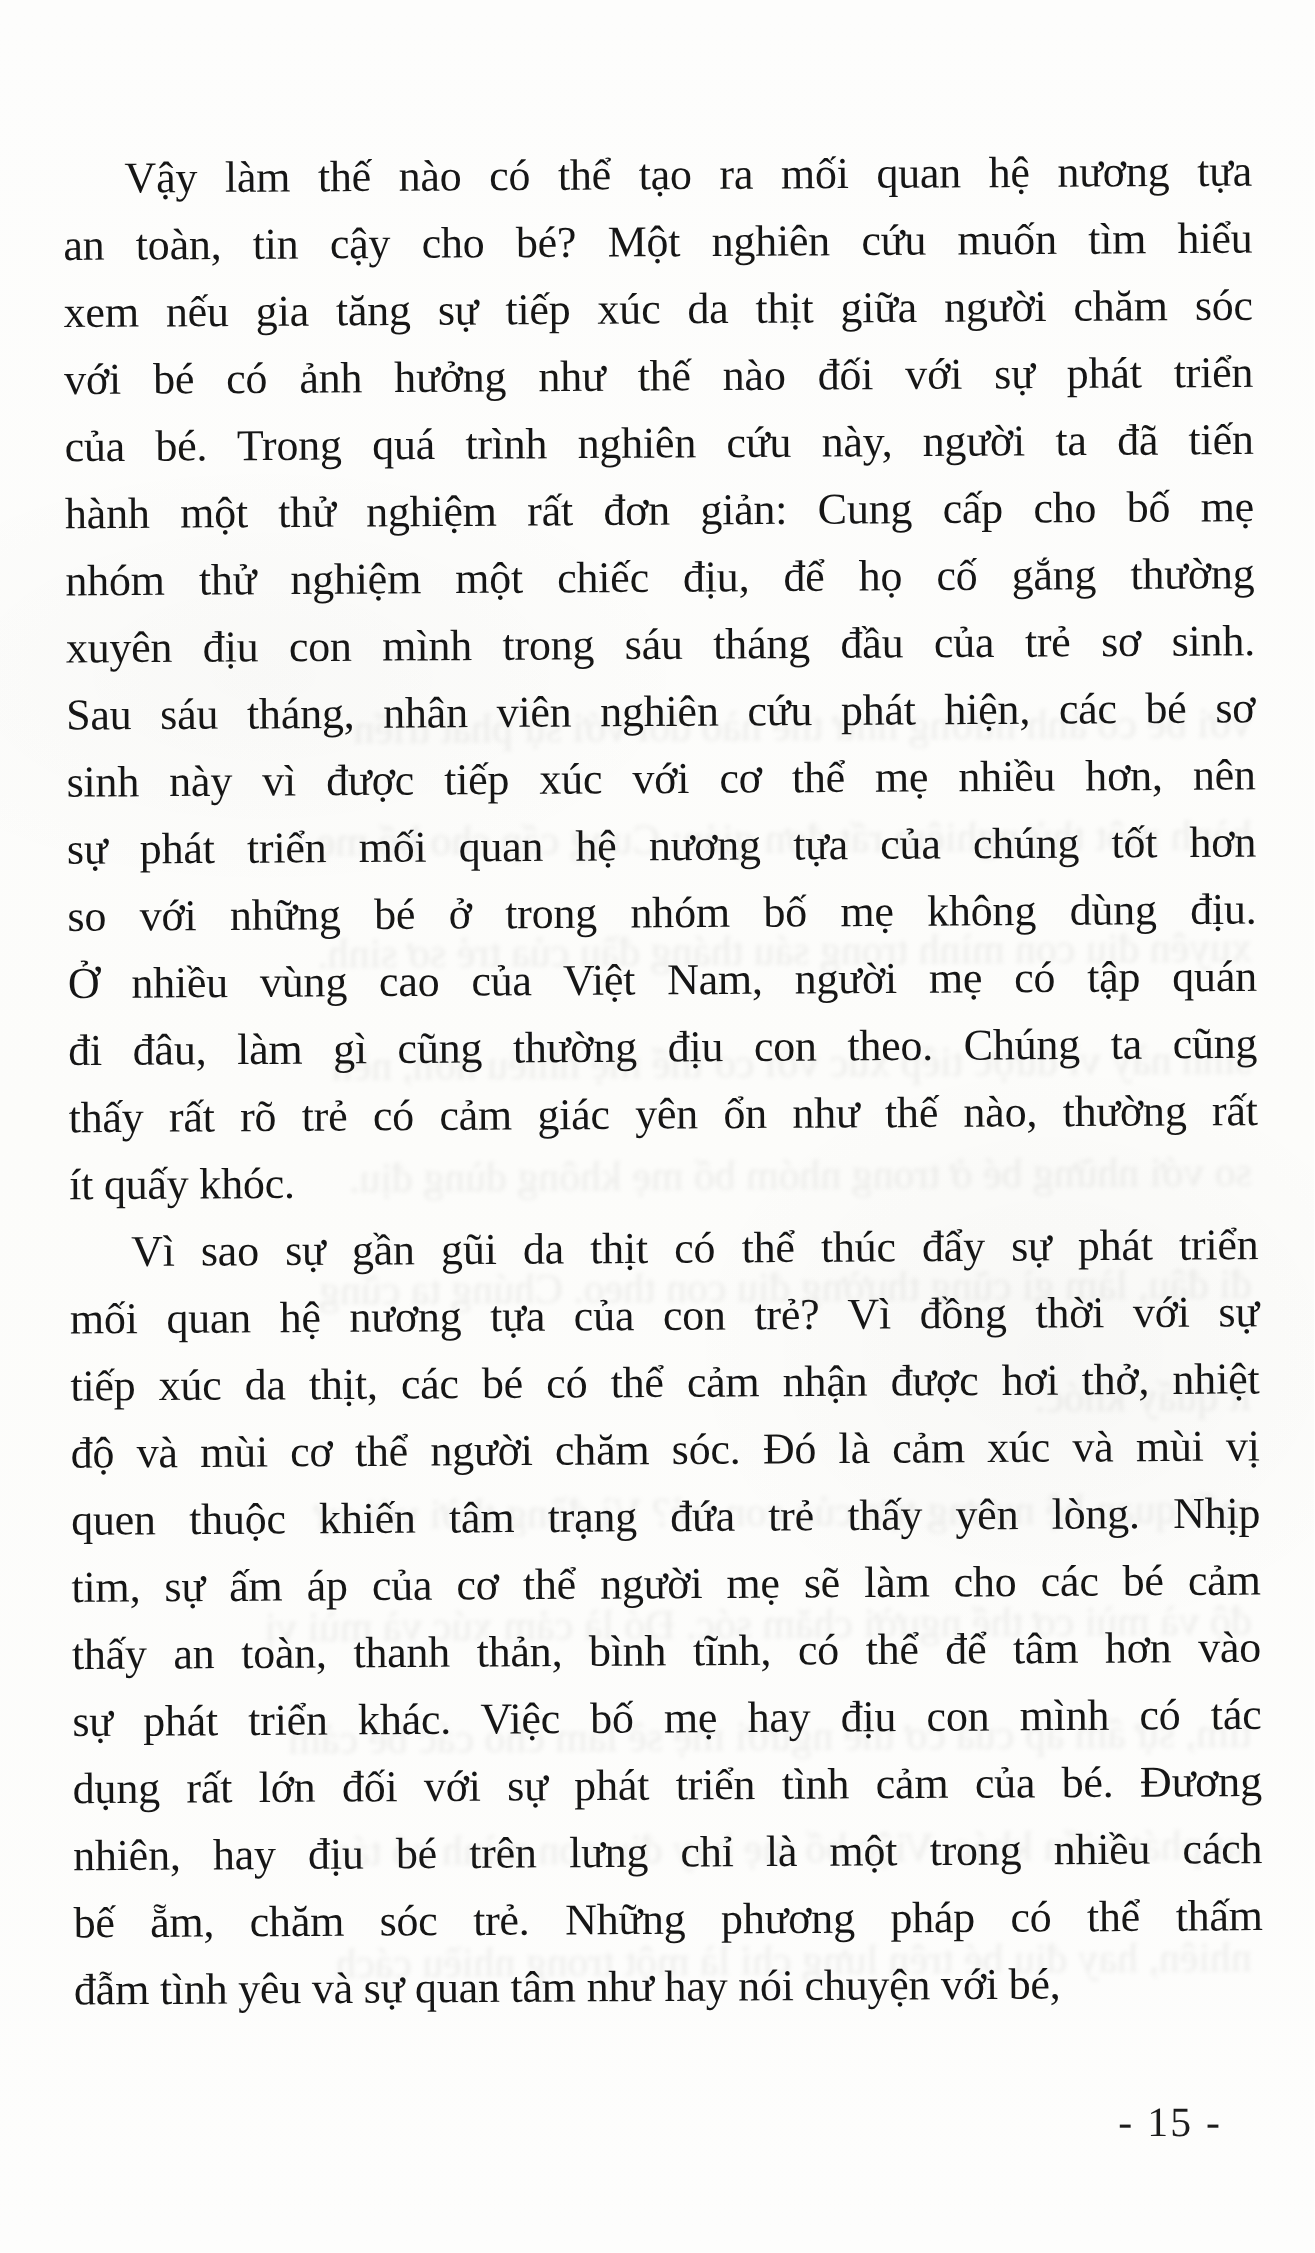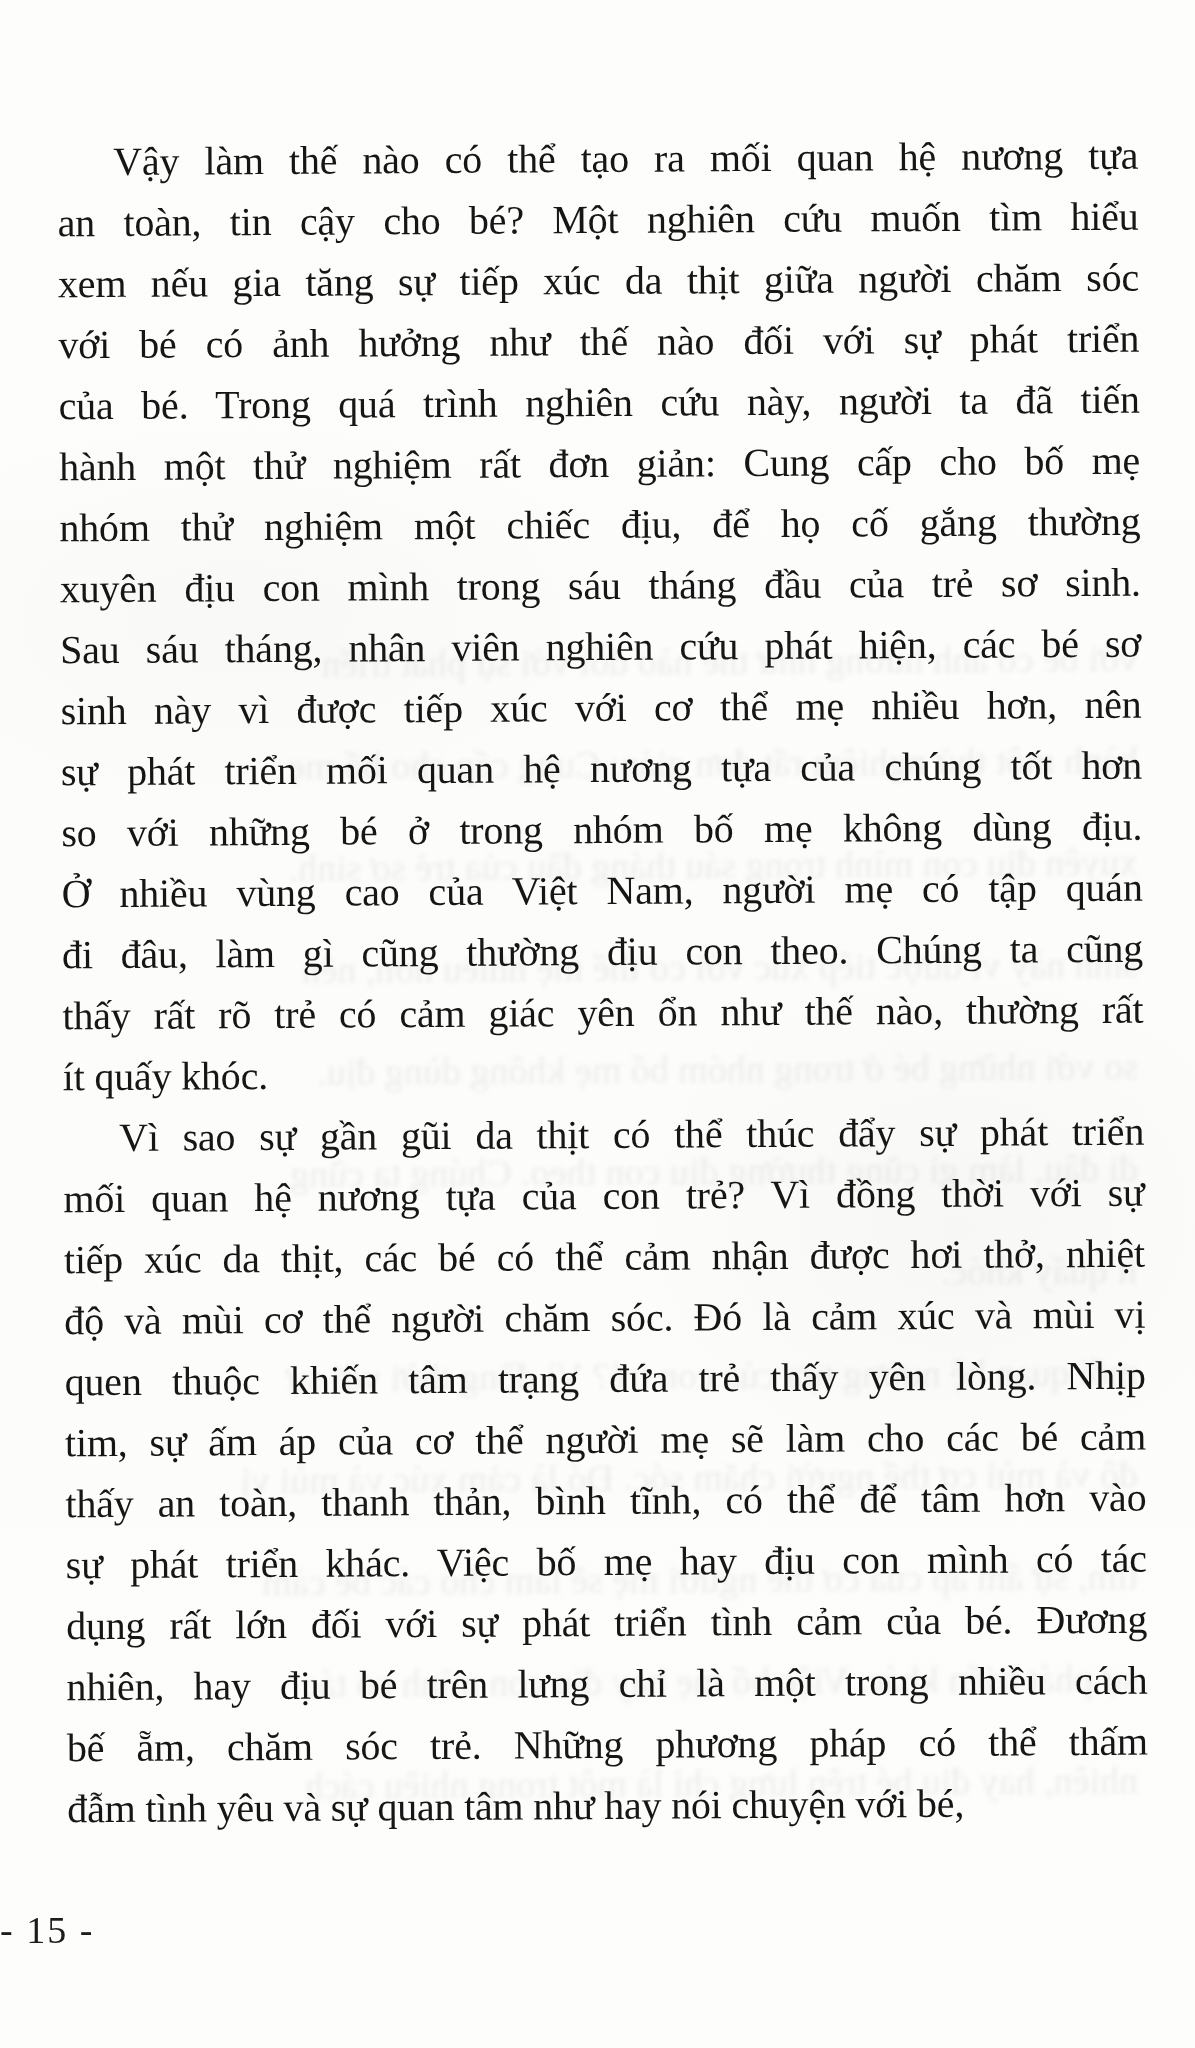--- a/index.html
+++ b/index.html
@@ -51,21 +51,21 @@
   }
   .line.para-end {
     text-align-last: left;
   }
   .line.indent {
     text-indent: 56px;
   }
   .page-number {
     position: absolute;
     left: 0; right: 84px; top: 1908px;
-    text-align: left;
+    text-align: right;
     color: #1c1c1c;
     font-size: 38px;
     letter-spacing: 2px;
   }
 </style>
 </head>
 <body>
 
 <div class="page">
   <div class="bleed" id="bleed">

